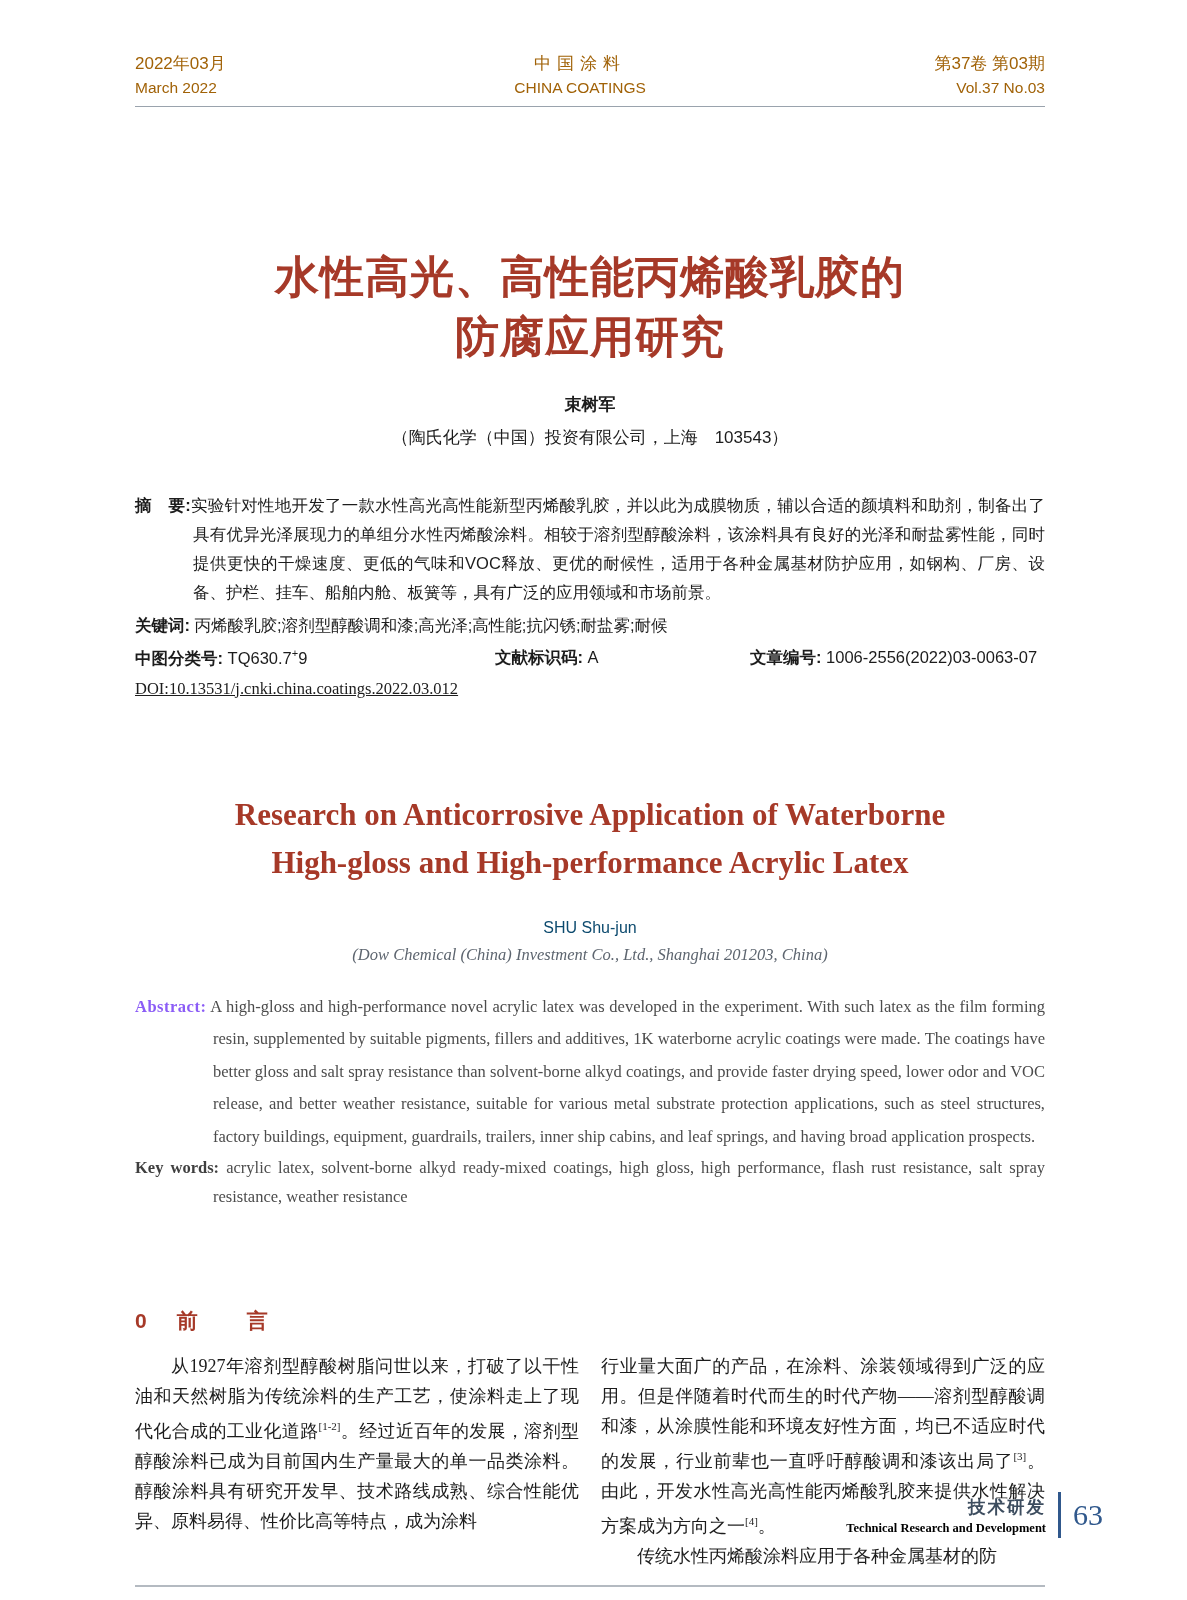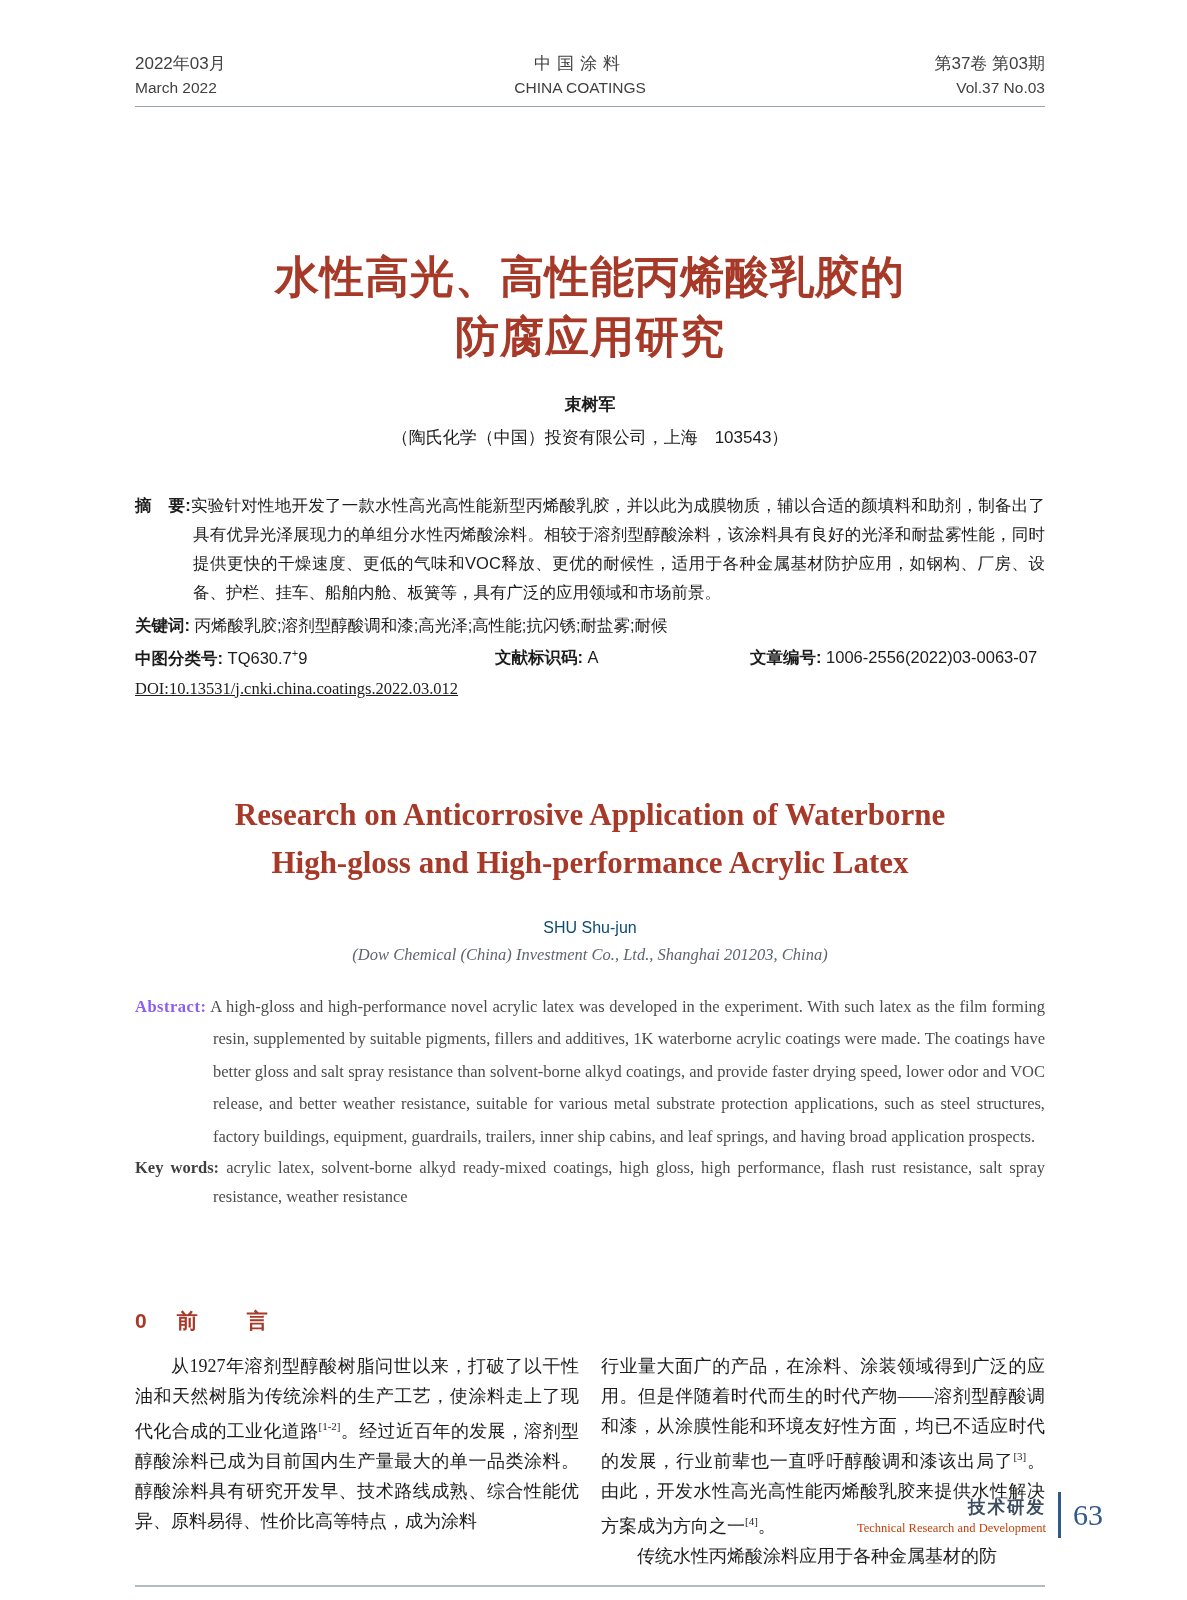--- a/index.html
+++ b/index.html
@@ -9,21 +9,21 @@
     font-family: "Liberation Sans", "DejaVu Sans", sans-serif;
     color: #1c1c1c;
     overflow: hidden;
     position: relative;
   }
   .page { padding: 52px 142px 0 135px; }
 
   
   .jheader {
     display: flex; justify-content: space-between; align-items: flex-end;
-    color: #404040;
+    color: #a16207;
     border-bottom: 1.5px solid #9aa3ad;
     padding-bottom: 6px;
   }
   .jheader .cell { line-height: 24px; }
   .jheader .cn { font-size: 17px; }
   .jheader .en { font-size: 15.5px; }
   .jheader .c-center { text-align: center; }
   .jheader .c-center .cn { letter-spacing: 6px; }
   .jheader .c-right { text-align: right; }
 
@@ -132,21 +132,21 @@
   .footnote { margin-top: 8px; font-size: 15.5px; line-height: 26px; color: #2a2a2a; }
 
   
   .pfooter {
     position: absolute; right: 84px; top: 1492px;
     display: flex; align-items: center;
   }
   .pfooter .labels { text-align: right; padding-right: 12px; }
   .pfooter .cat-cn { color: #3d4d5f; font-weight: bold; font-size: 17.5px; letter-spacing: 2px; }
   .pfooter .cat-en {
-    color: #c2410c; font-weight: normal; font-size: 12.5px;
+    color: #000000; font-weight: bold; font-size: 12.5px;
     font-family: "Liberation Serif", "DejaVu Serif", serif;
     margin-top: 2px;
   }
   .pfooter .vbar { width: 3px; height: 46px; background: #30588c; }
   .pfooter .pagenum {
     color: #30588c; font-size: 30px; padding-left: 12px;
     font-family: "Liberation Serif", "DejaVu Serif", serif;
   }
 </style>
 </head>

